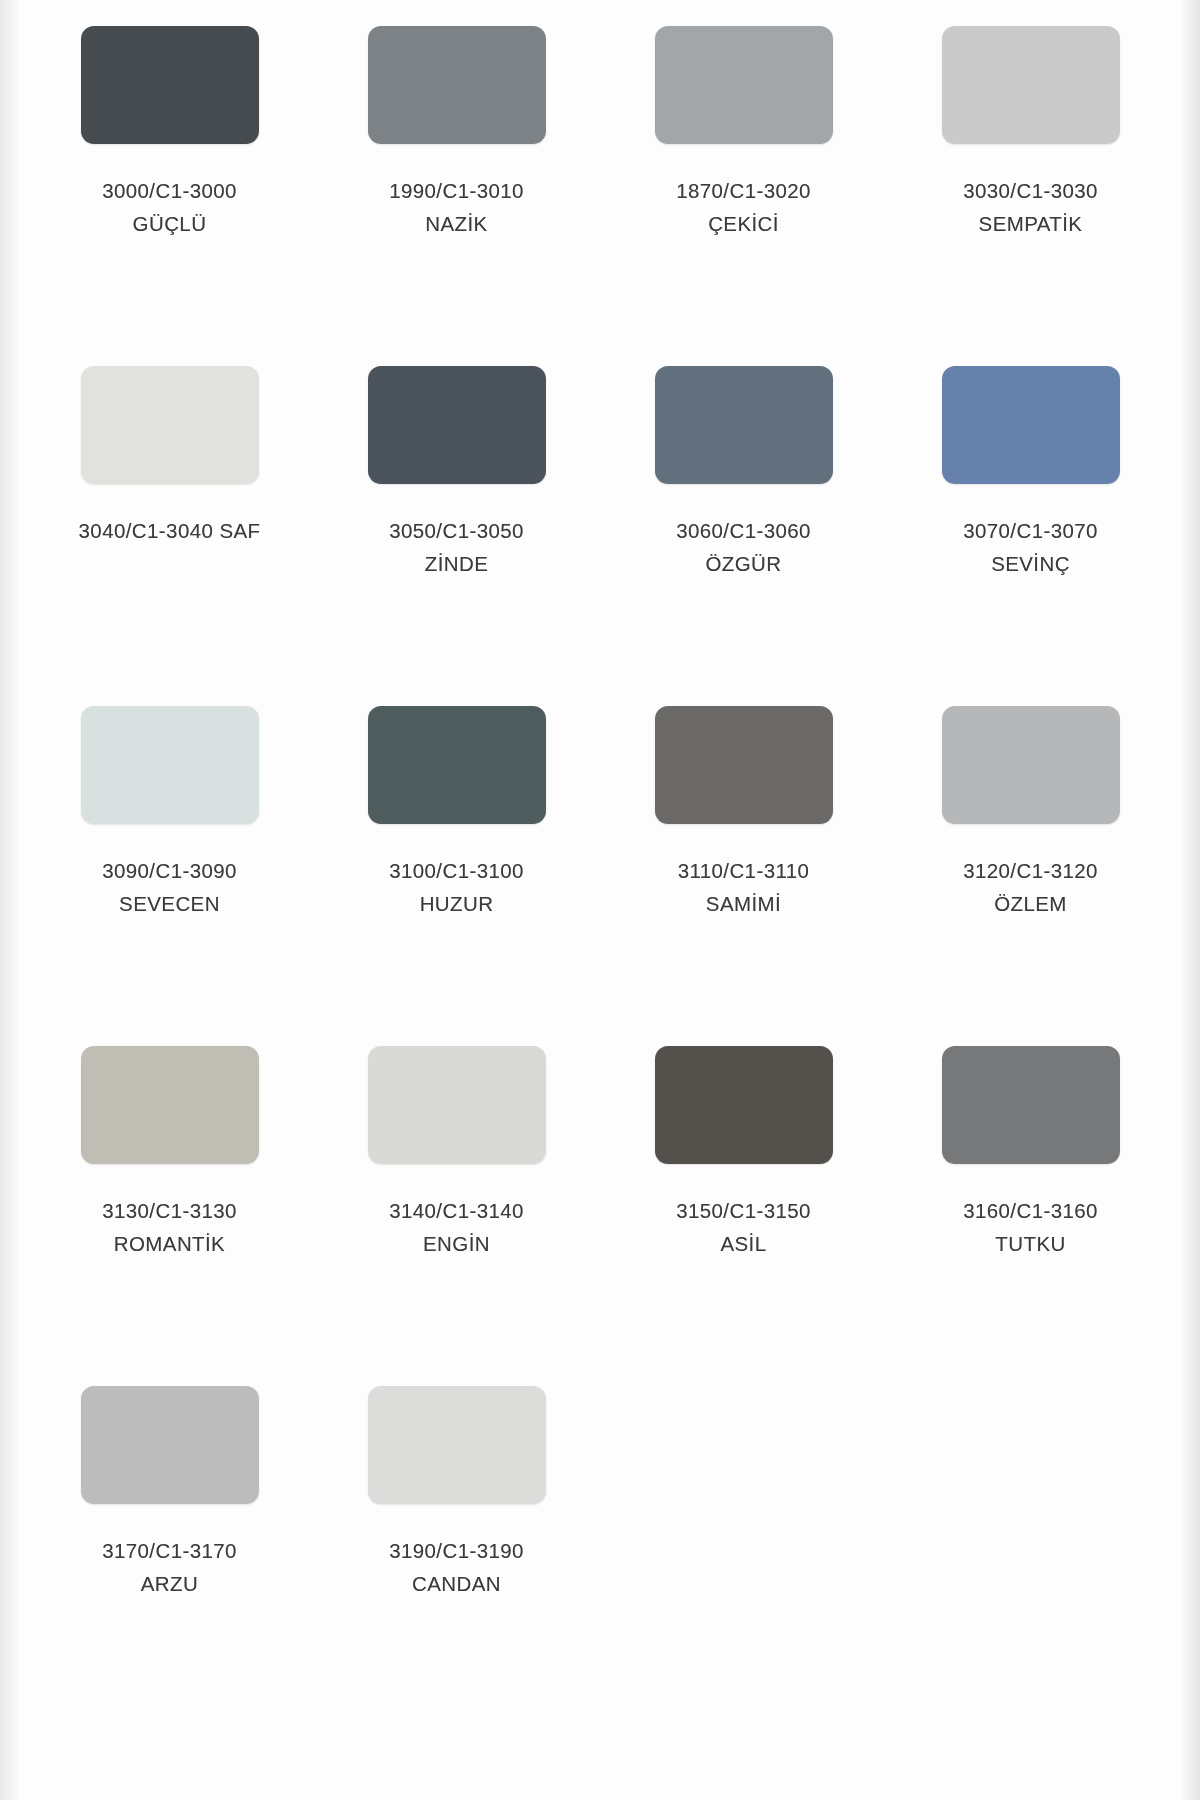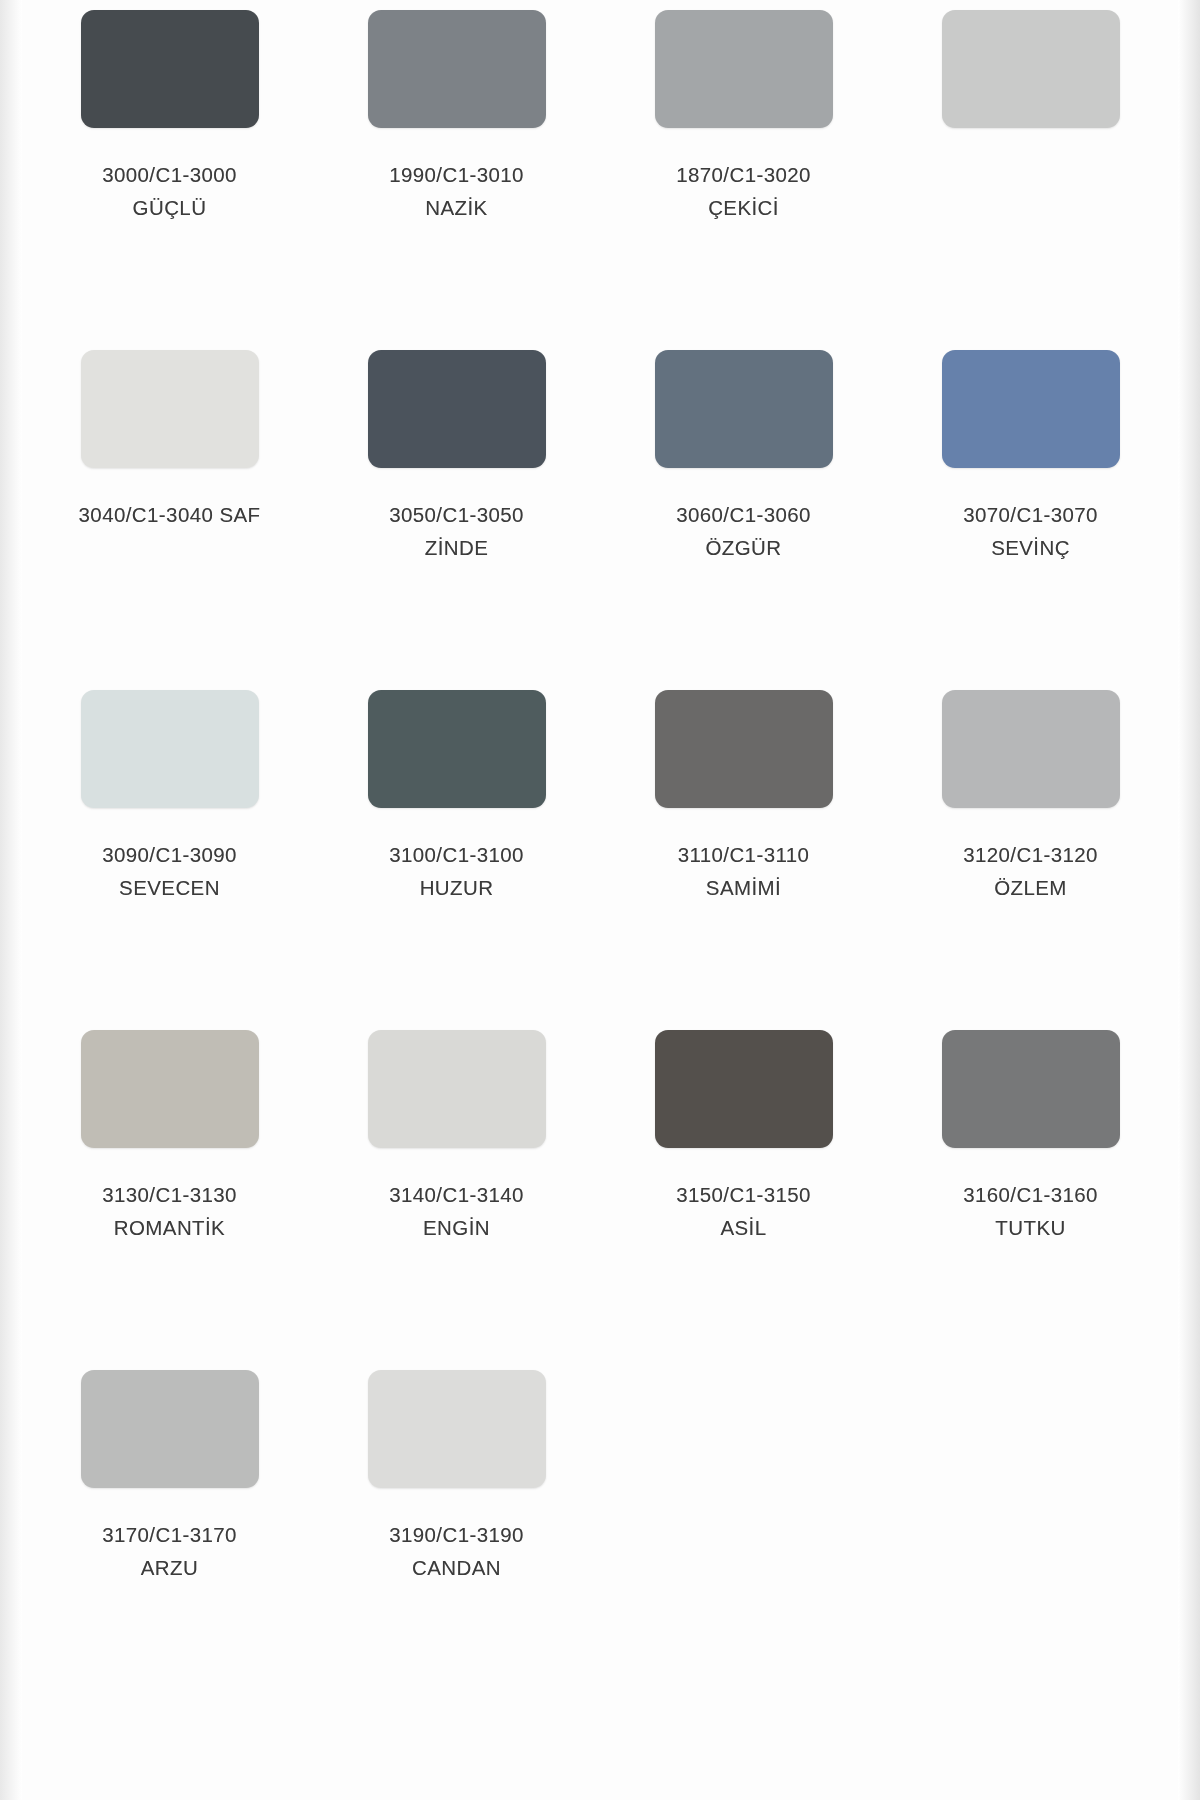--- a/index.html
+++ b/index.html
@@ -35,21 +35,21 @@
     right:0;
     background:linear-gradient(to left,#e3e3e3,#ffffff);
   }
 
   .swatch-grid{
     display:grid;
     grid-template-columns:repeat(4,1fr);
     grid-template-rows:repeat(5,340px);
     column-gap:28px;
     row-gap:0;
-    padding-top:10px;
+    padding-top:26px;
   }
 
   .swatch-cell{
     display:flex;
     flex-direction:column;
     align-items:center;
   }
 
   .chip{
     width:178px;
@@ -85,20 +85,21 @@
       <div class="swatch-cell">
         <div class="chip" style="background: rgb(125, 130, 135);"></div>
         <div class="chip-label">1990/C1-3010 NAZİK</div>
       </div>
       <div class="swatch-cell">
         <div class="chip" style="background: rgb(163, 166, 168);"></div>
         <div class="chip-label">1870/C1-3020 ÇEKİCİ</div>
       </div>
       <div class="swatch-cell">
         <div class="chip" style="background: rgb(201, 202, 201);"></div>
+        <div class="chip-label">3030/C1-3030 SEMPATİK</div>
       </div>
       <div class="swatch-cell">
         <div class="chip" style="background: rgb(225, 225, 222);"></div>
         <div class="chip-label">3040/C1-3040 SAF</div>
       </div>
       <div class="swatch-cell">
         <div class="chip" style="background: rgb(75, 83, 92);"></div>
         <div class="chip-label">3050/C1-3050 ZİNDE</div>
       </div>
       <div class="swatch-cell">

